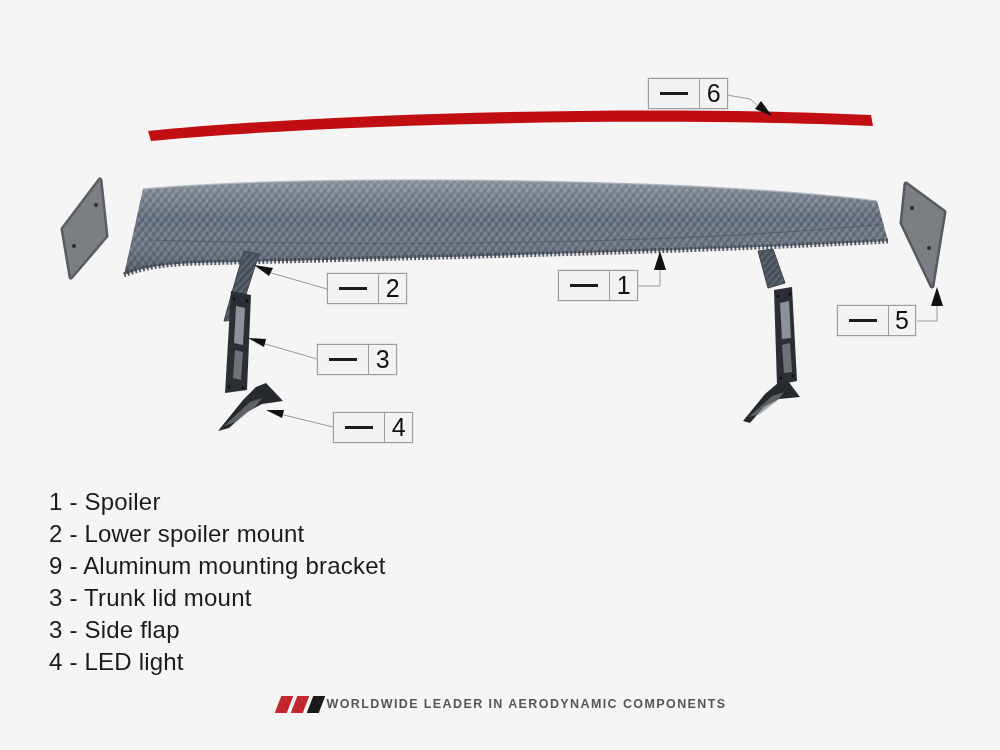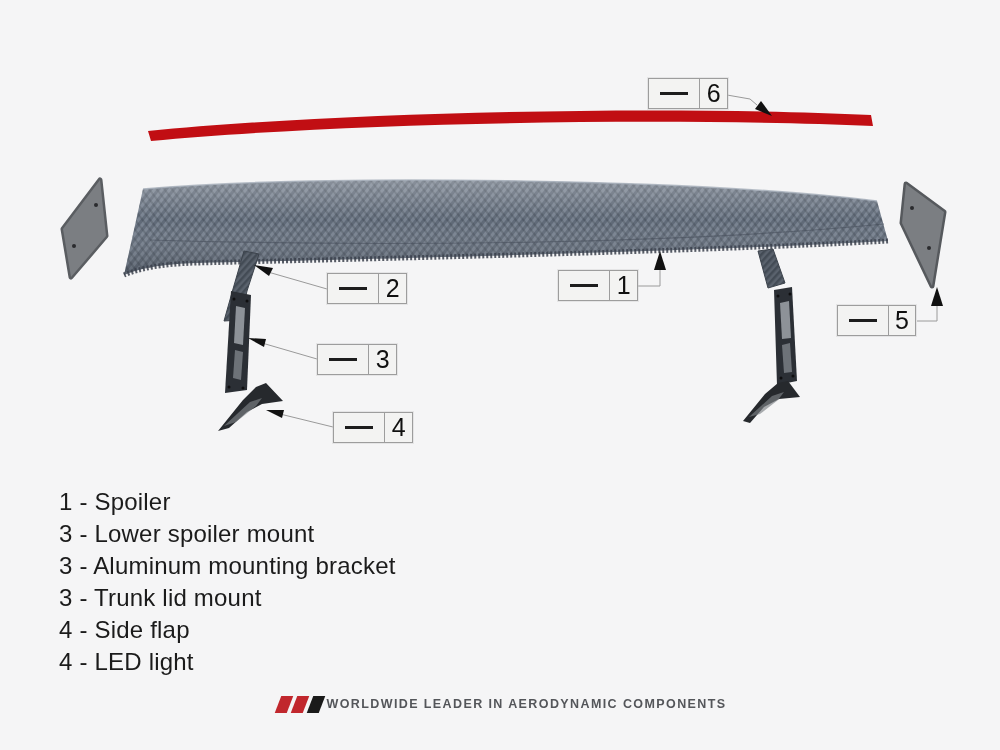--- a/index.html
+++ b/index.html
@@ -29,21 +29,21 @@
     font-size:25px;color:#101010;line-height:1;
   }
   .callout-1{left:558px;top:270px;}
   .callout-2{left:327px;top:273px;}
   .callout-3{left:317px;top:344px;}
   .callout-4{left:333px;top:412px;}
   .callout-5{left:837px;top:305px;width:79px;}
   .callout-6{left:648px;top:78px;}
 
   
-  .legend{position:absolute;left:59px;top:486px;}
+  .legend{position:absolute;left:49px;top:486px;}
   .legend-row{
     font-size:24px;color:#1b1b1b;line-height:32px;
     letter-spacing:.2px;white-space:nowrap;
   }
 
   
   .footer{
     position:absolute;left:0;right:0;top:691px;height:26px;
     display:flex;align-items:center;justify-content:center;gap:5px;
   }
@@ -186,24 +186,24 @@
   </div>
   <div class="callout callout-6">
     <span class="cell-dash">
         <span class="dash"></span>
       </span>
     <span class="cell-num">6</span>
   </div>
 
   <div class="legend">
     <div class="legend-row">1 - Spoiler</div>
-    <div class="legend-row">3 - Lower spoiler mount</div>
-    <div class="legend-row">3 - Aluminum mounting bracket</div>
+    <div class="legend-row">2 - Lower spoiler mount</div>
+    <div class="legend-row">9 - Aluminum mounting bracket</div>
     <div class="legend-row">3 - Trunk lid mount</div>
-    <div class="legend-row">4 - Side flap</div>
+    <div class="legend-row">3 - Side flap</div>
     <div class="legend-row">4 - LED light</div>
   </div>
 
   <div class="footer">
     <span class="logo">
       <span class="bar red"></span>
       <span class="bar red"></span>
       <span class="bar black"></span>
     </span>
     <span class="tagline">WORLDWIDE LEADER IN AERODYNAMIC COMPONENTS</span>

